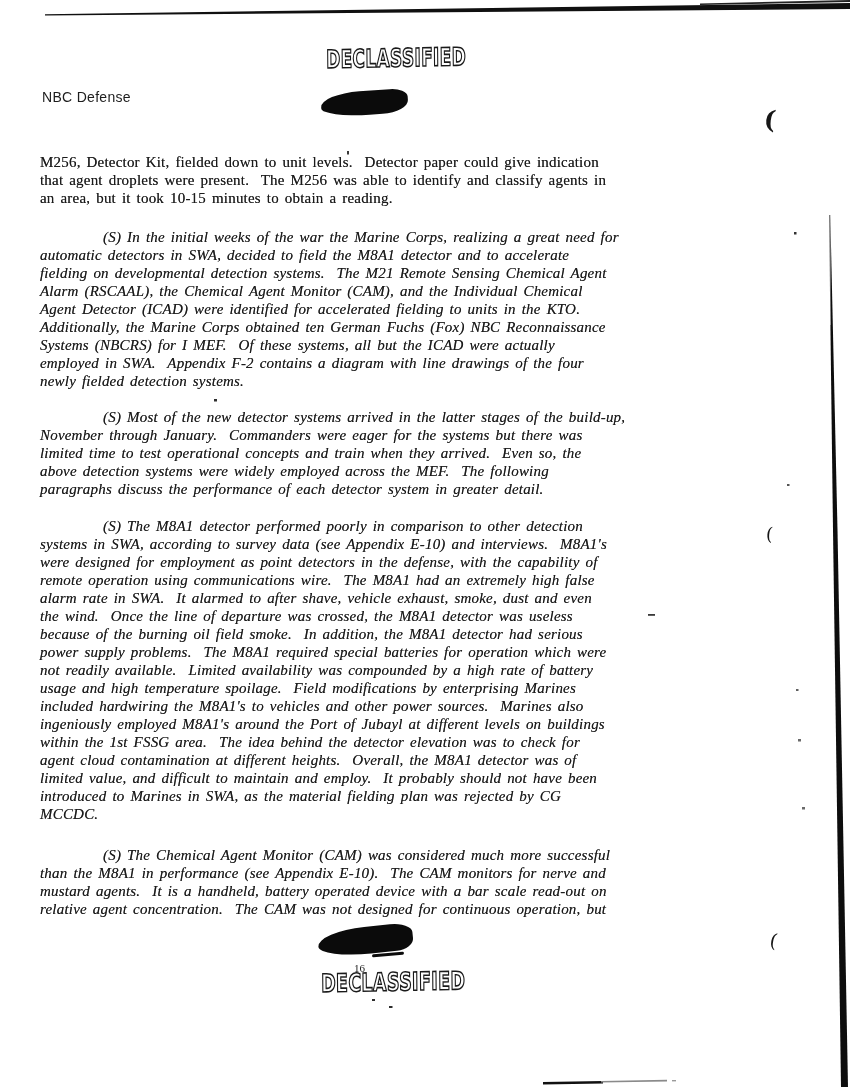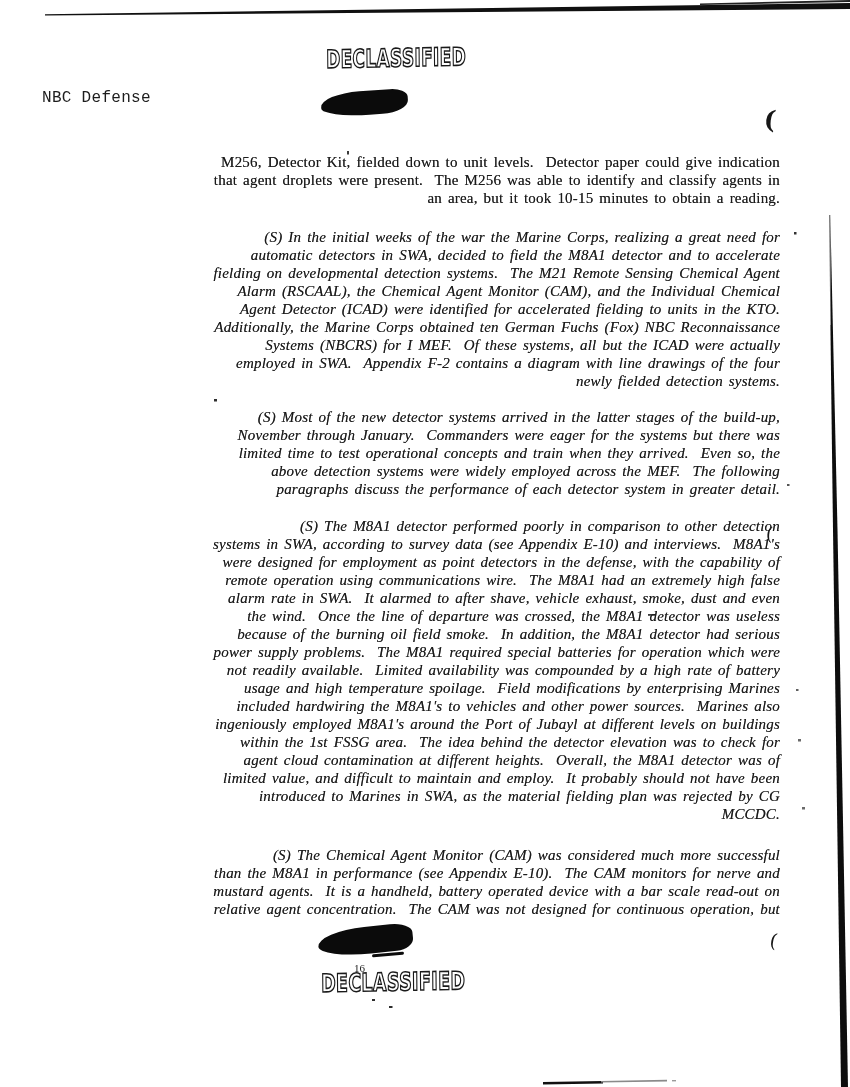--- a/index.html
+++ b/index.html
@@ -9,22 +9,22 @@
     font-family: "Liberation Serif", serif;
     position: relative;
     overflow: hidden;
   }
   .page { position: absolute; inset: 0; background: #ffffff; }
 
   .artifacts { position: absolute; left: 0; top: 0; width: 850px; height: 1087px; pointer-events: none; }
 
   .header-label {
     position: absolute; left: 42px; top: 89px;
-    font-family: Liberation Mono, monospace;
-    font-size: 16px; color: #1d1d1d; letter-spacing: 0.3px;
+    font-family: Liberation Sans, sans-serif;
+    font-size: 14px; color: #1d1d1d; letter-spacing: 0.3px;
   }
 
   .stamp {
     position: absolute;
     font-family: "DejaVu Sans", sans-serif;
     font-weight: bold;
     font-size: 25px;
     letter-spacing: 0.5px;
     white-space: nowrap;
     color: #ffffff;
@@ -64,21 +64,20 @@
   .paren-2 { left: 766px; top: 523px; font-size: 18px; transform: rotate(5deg); }
   .paren-3 { left: 770px; top: 929px; font-size: 19px; transform: rotate(11deg); }
 
   .body-text {
     position: absolute; left: 40px; top: 153px; width: 740px;
     font-size: 15px; line-height: 18px;
     color: #1b1b1b;
     letter-spacing: 0.2px;
     word-spacing: 2px;
     text-shadow: 0 0 0.4px rgba(10,10,10,0.65);
-    text-align: right;
   }
   .body-text p {
     margin: 0; white-space: pre;
   }
   .para-1 { margin-bottom: 21px !important; }
   .para-2 { margin-bottom: 18px !important; }
   .para-3 { margin-bottom: 19px !important; }
   .para-4 { margin-bottom: 23px !important; }
   .indent { text-indent: 63px; font-style: italic; }
 

